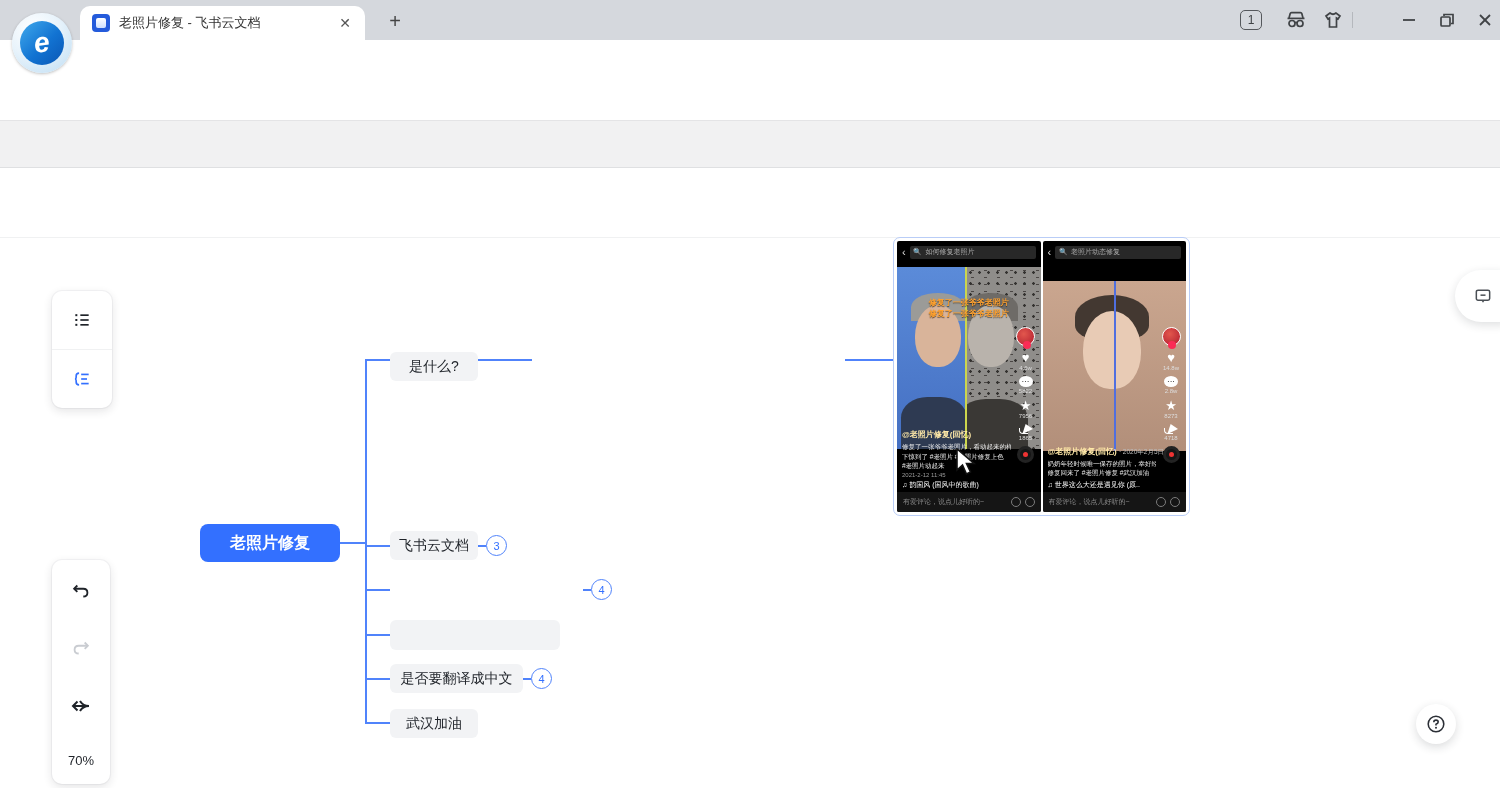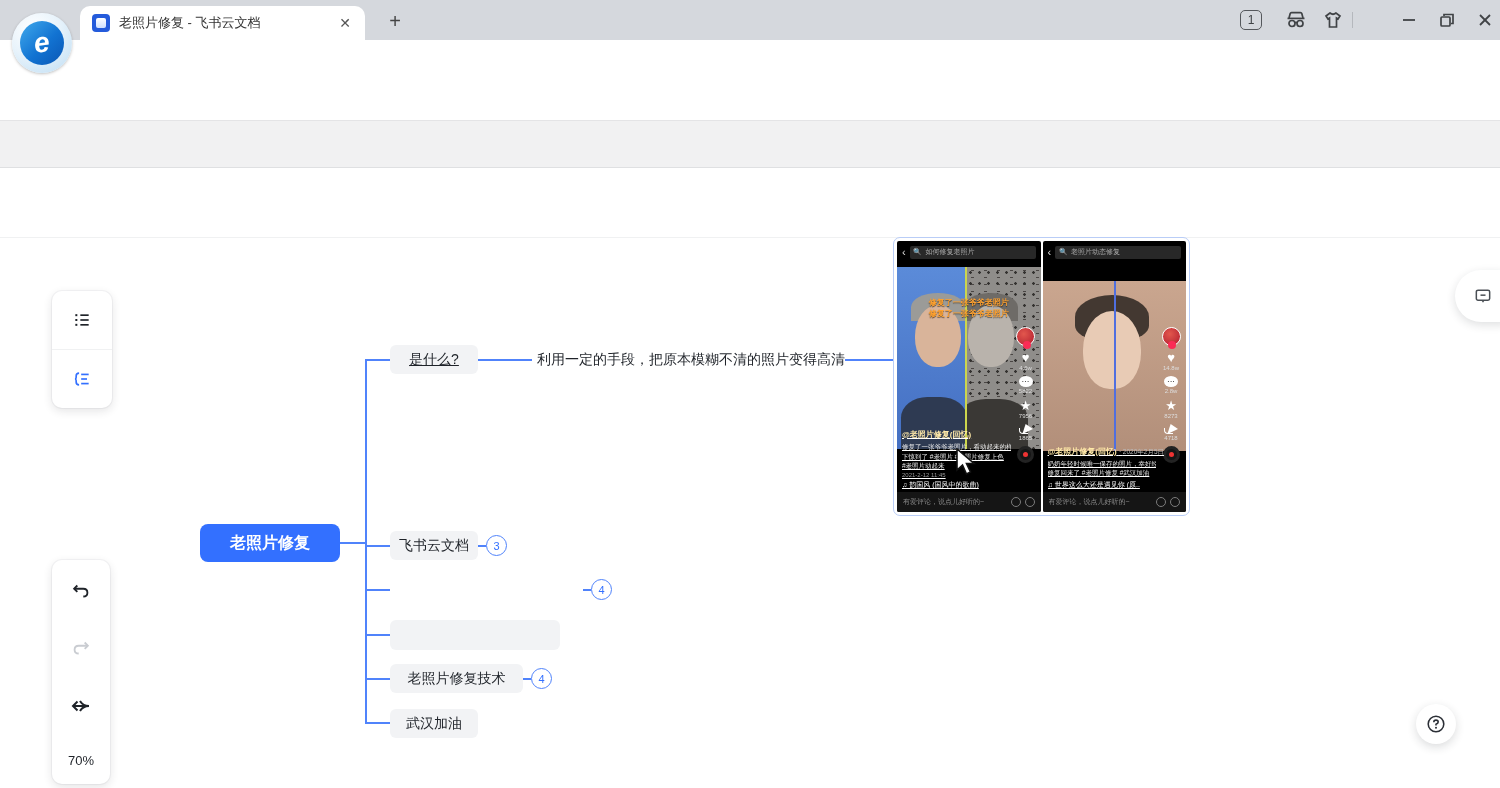--- a/index.html
+++ b/index.html
@@ -145,21 +145,21 @@
   .rail-item { display:flex; flex-direction:column; align-items:center; line-height:1; gap:1px; }
   .rail-glyph { font-size:13px; color:#fff; }
   .rail-count { font-size:6px; color:#ddd; }
   .dy-bubble { width:14px; height:11px; border-radius:50%; background:#fff; position:relative; }
   .dy-bubble::before { content:"···"; position:absolute; left:0; right:0; top:0px; text-align:center; color:#222; font-size:8px; letter-spacing:0; line-height:11px; }
   .dy-share { width:14px; height:10px; position:relative; }
   .dy-share::before { content:""; position:absolute; right:0; top:0; border-left:9px solid #fff; border-top:5px solid transparent; border-bottom:5px solid transparent; transform:skewX(-18deg); }
   .dy-share::after { content:""; position:absolute; left:0; bottom:0; width:8px; height:5px; border:1.6px solid #fff; border-right:none; border-top:none; border-radius:0 0 0 4px; }
   .dy-disc { width:17px; height:17px; border-radius:50%; background:#161616; border:3px solid #232323; position:relative; }
   .dy-disc::before { content:""; position:absolute; left:3px; top:3px; width:5px; height:5px; border-radius:50%; background:#e33; }
-  .dy-caption { position:absolute; left:5px; right:30px; bottom:22px; z-index:6;text-decoration:underline; }
+  .dy-caption { position:absolute; left:5px; right:30px; bottom:22px; z-index:6; }
   .dy-user { font-size:8px; font-weight:bold; color:#ffe9a8; margin-bottom:2px; white-space:nowrap; }
   .dy-user .dy-date-inline { font-weight:normal; color:#bdbdbd; font-size:6.5px; }
   .dy-text { font-size:6.5px; color:#ececec; line-height:1.5; white-space:nowrap; overflow:hidden; }
   .dy-date { font-size:6px; color:#9a9a9a; margin:1px 0; }
   .dy-music { font-size:7px; color:#fff; margin-top:2px; white-space:nowrap; overflow:hidden; }
   .dy-bottom { position:absolute; left:0; right:0; bottom:0; height:20px; background:#151515; display:flex; align-items:center;
     padding:0 6px; gap:4px; z-index:7; }
   .dy-hint { flex:1; font-size:7px; color:#8b8b8b; white-space:nowrap; overflow:hidden; }
   .dy-circ { width:10px; height:10px; border-radius:50%; border:1px solid #7c7c7c; }
 
@@ -430,31 +430,30 @@
     <div class="mm-line" style="left:365px;top:440px;width:25px;height:2px;"></div>
     <div class="mm-line" style="left:365px;top:484px;width:25px;height:2px;"></div>
     <div class="mm-line" style="left:478px;top:121px;width:54px;height:2px;"></div>
     <div class="mm-line" style="left:845px;top:121px;width:48px;height:2px;"></div>
     <div class="mm-line" style="left:478px;top:307px;width:8px;height:2px;"></div>
     <div class="mm-line" style="left:583px;top:351px;width:8px;height:2px;"></div>
     <div class="mm-line" style="left:523px;top:440px;width:8px;height:2px;"></div>
 
     <div class="mm-root">老照片修复</div>
 
-    <div class="mm-node" style="left:390px;top:107px;width:88px;height:29px;text-decoration:underline;">是什么?</div>
-    <div class="mm-note">利用一定的手段，把原本模糊不清的照片变得高清</div>
+    <div class="mm-node" style="left:390px;top:114px;width:88px;height:29px;">是什么?</div>
 
     <div class="mm-node" style="left:390px;top:293px;width:88px;height:29px;">飞书云文档</div>
     <div class="mm-badge" style="left:486px;top:297px;">3</div>
 
     <div class="mm-badge" style="left:591px;top:341px;">4</div>
 
     <div class="mm-node" style="left:390px;top:382px;width:170px;height:30px;"></div>
 
-    <div class="mm-node" style="left:390px;top:426px;width:133px;height:29px;">老照片修复技术</div>
+    <div class="mm-node" style="left:390px;top:426px;width:133px;height:29px;">是否要翻译成中文</div>
     <div class="mm-badge" style="left:531px;top:430px;">4</div>
 
     <div class="mm-node" style="left:390px;top:471px;width:88px;height:29px;">武汉加油</div>
 
     <div class="img-group">
 
       <div class="dy-card">
         <div class="dy-top">
           <span class="dy-back">‹</span>
           <span class="dy-search">

